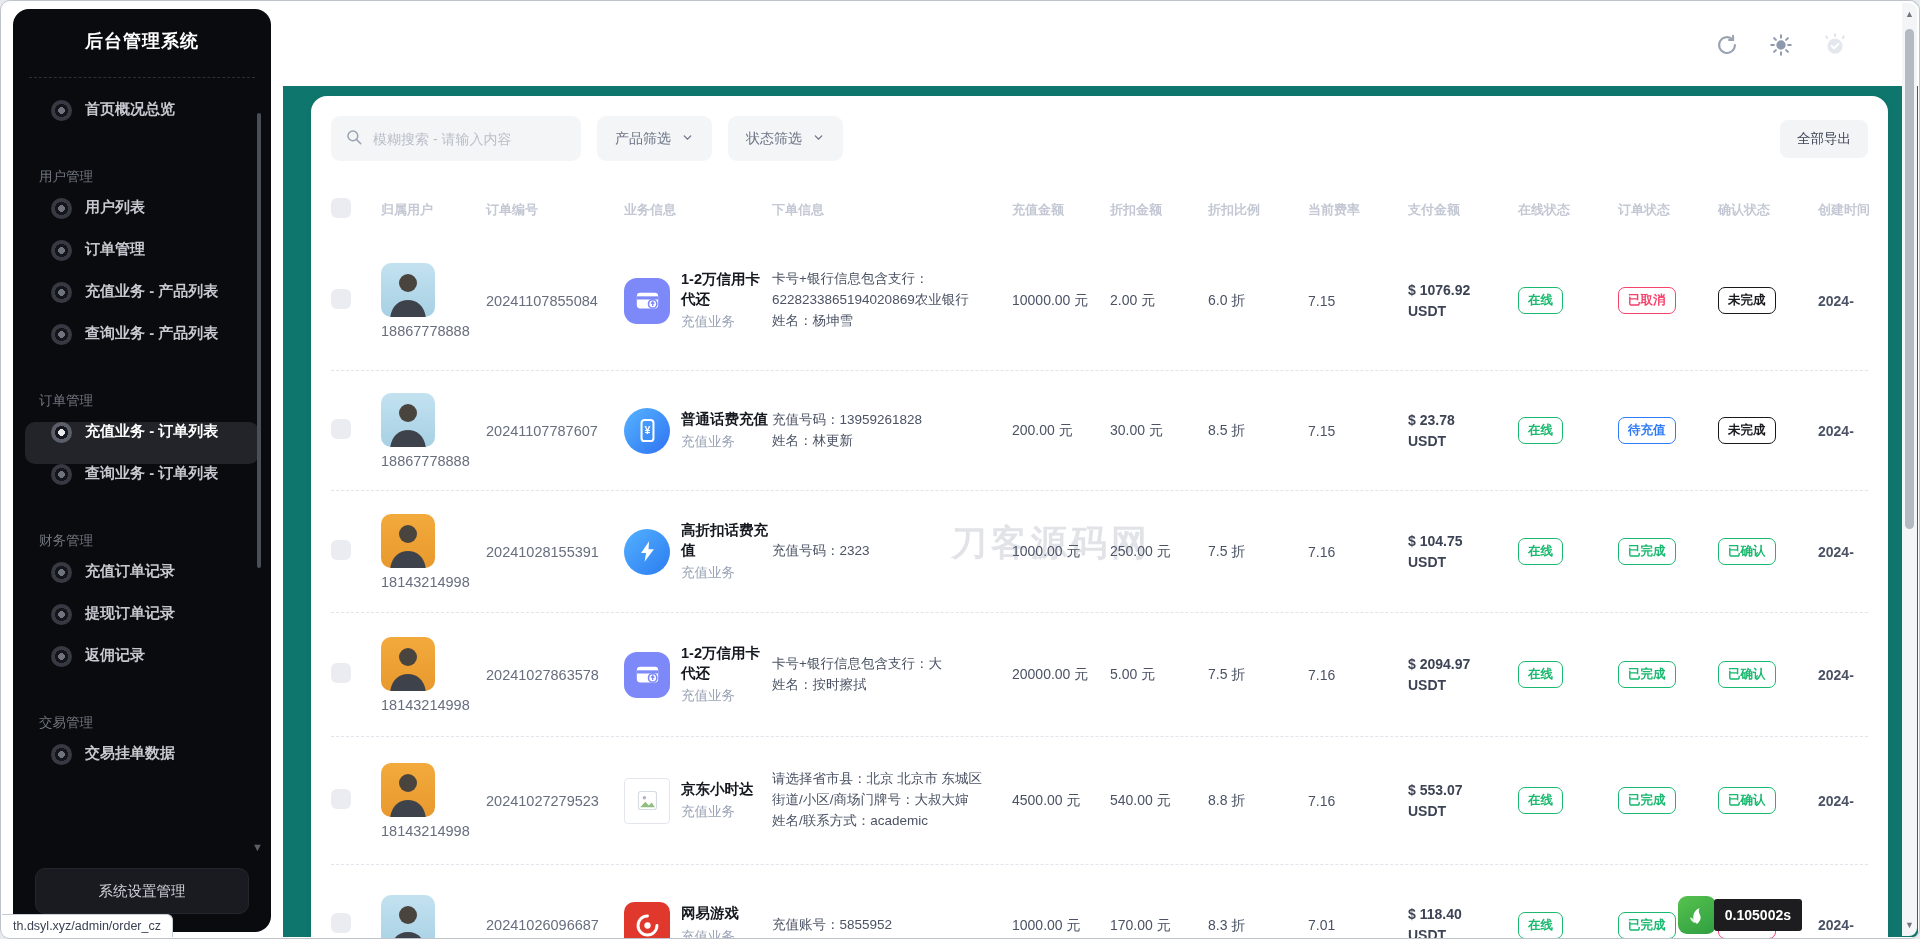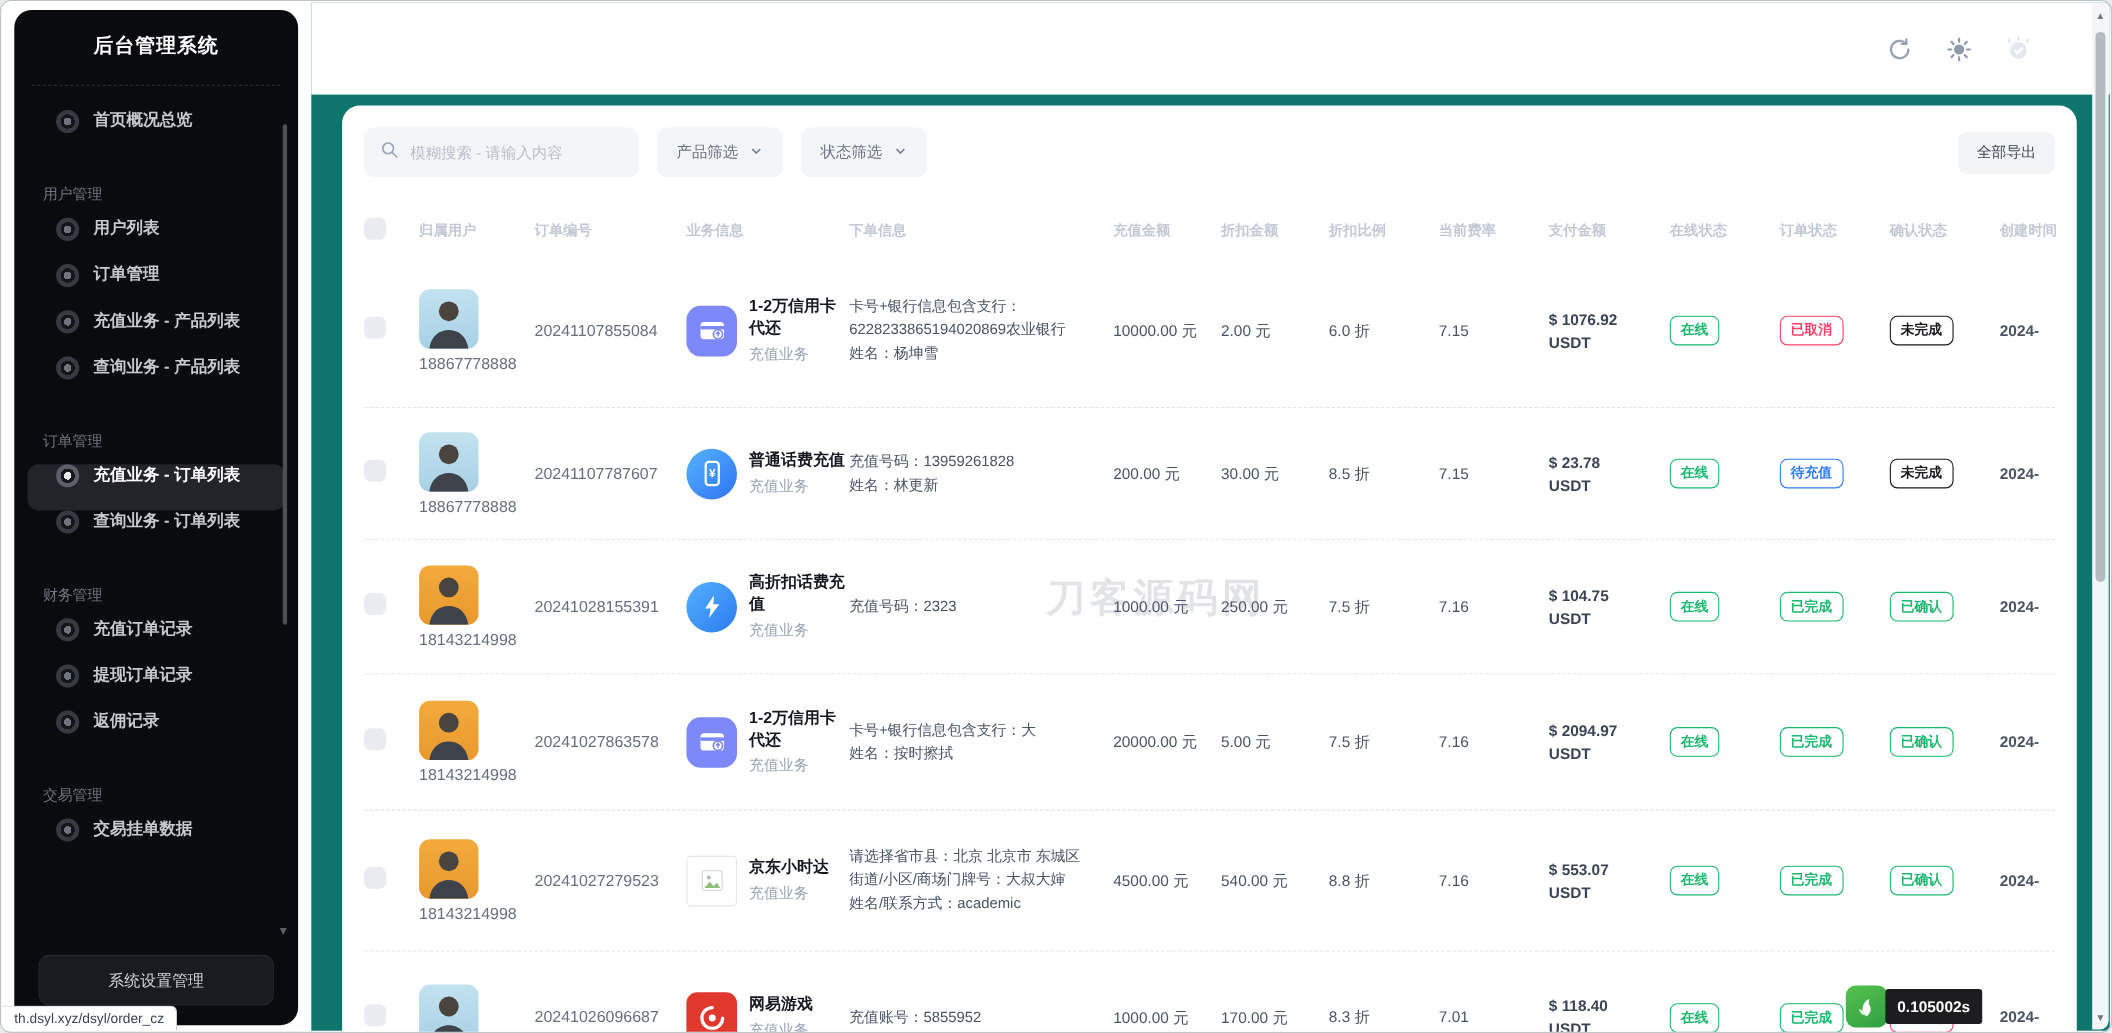--- a/index.html
+++ b/index.html
@@ -543,21 +543,21 @@
       </div>
     </div>
   </div>
 
   <div class="pscroll">
     <span class="arr up">▲</span>
     <span class="thumb"></span>
     <span class="arr down">▼</span>
   </div>
 
-  <div class="statusbar">th.dsyl.xyz/dsyl/order_cz</div>
+  <div class="statusbar">th.dsyl.xyz/admin/order_cz</div>
 
   <div class="timer-widget">
     <span class="timer-logo">
       <svg width="24" height="24" viewBox="0 0 24 24" fill="#fff">
         <path d="M12 21c-3-2.5-4.5-5.5-3.5-9C9.3 9 11 6.5 14.5 5c-1 2.5-.8 4.5.3 6.4 1 1.8 1.2 3.8.2 5.8-.7 1.5-1.8 2.8-3 3.8z"></path>
         <path d="M10.2 20.2c-2.8-1-4.7-3-5.2-6 1.8.4 3.2 1.2 4.2 2.7.9 1.3 1.2 2.2 1 3.3z" opacity=".85"></path>
       </svg>
     </span>
     <span class="timer-badge">0.105002s</span>
   </div>

